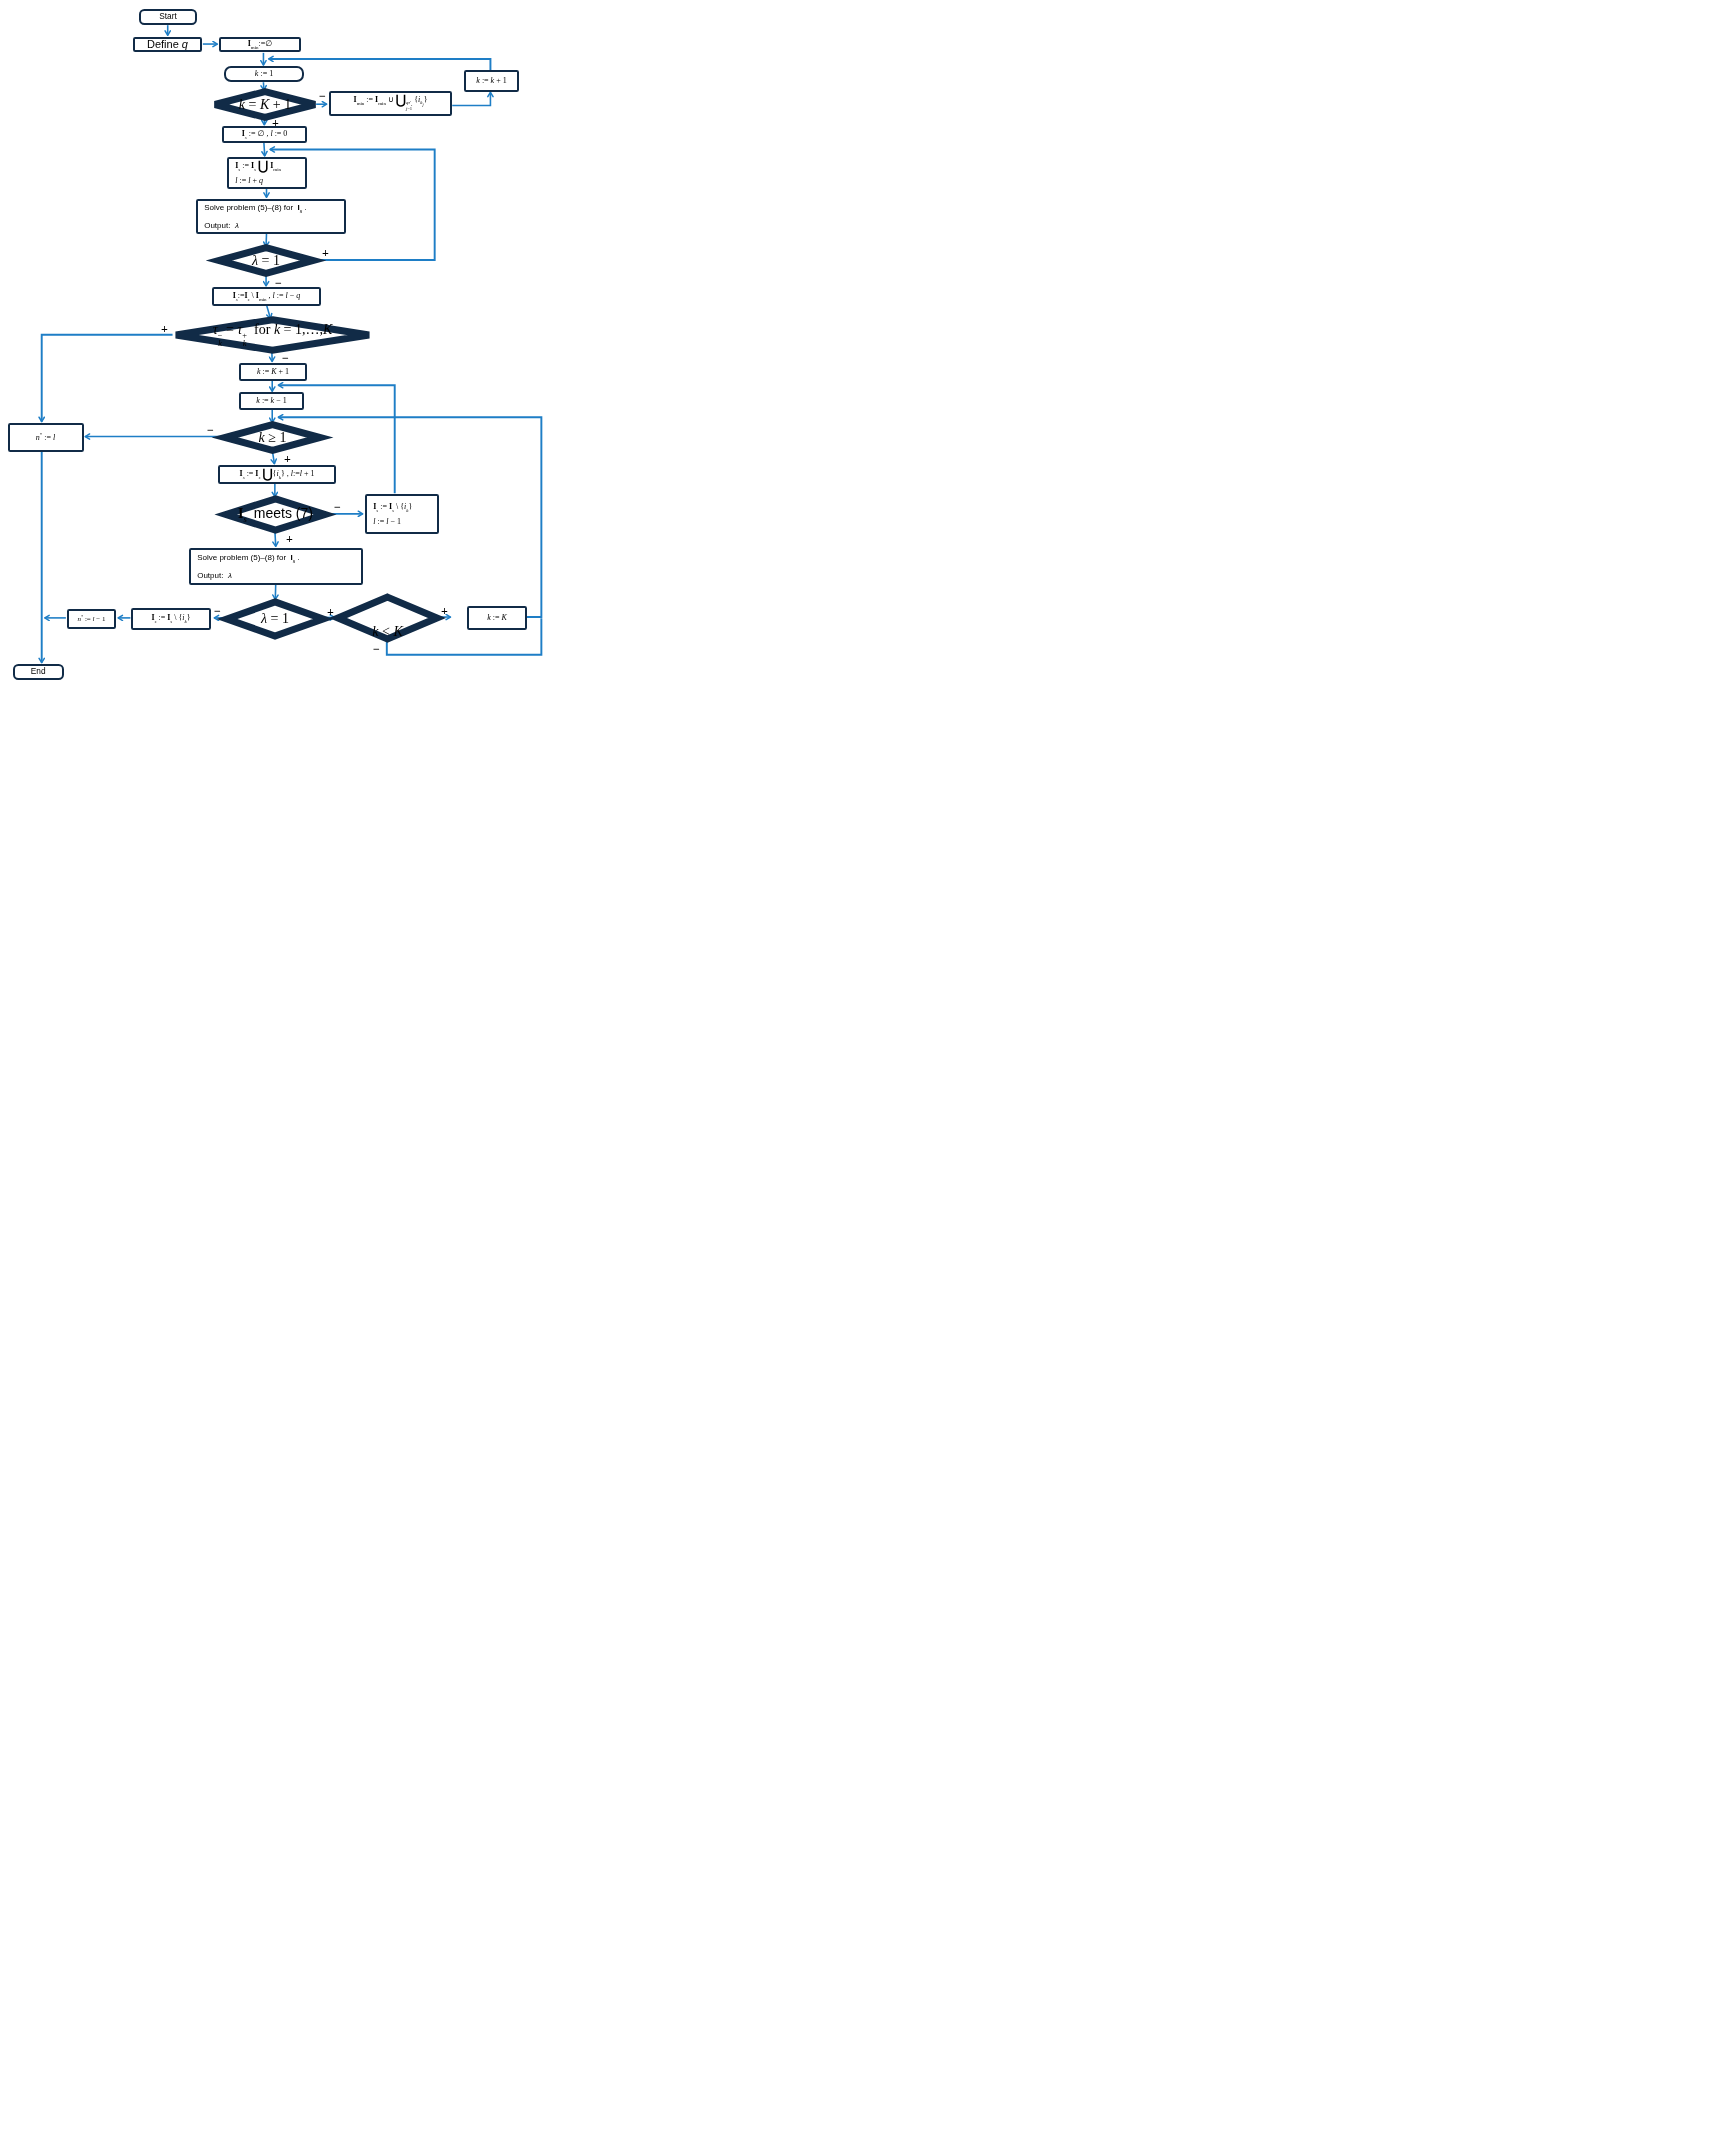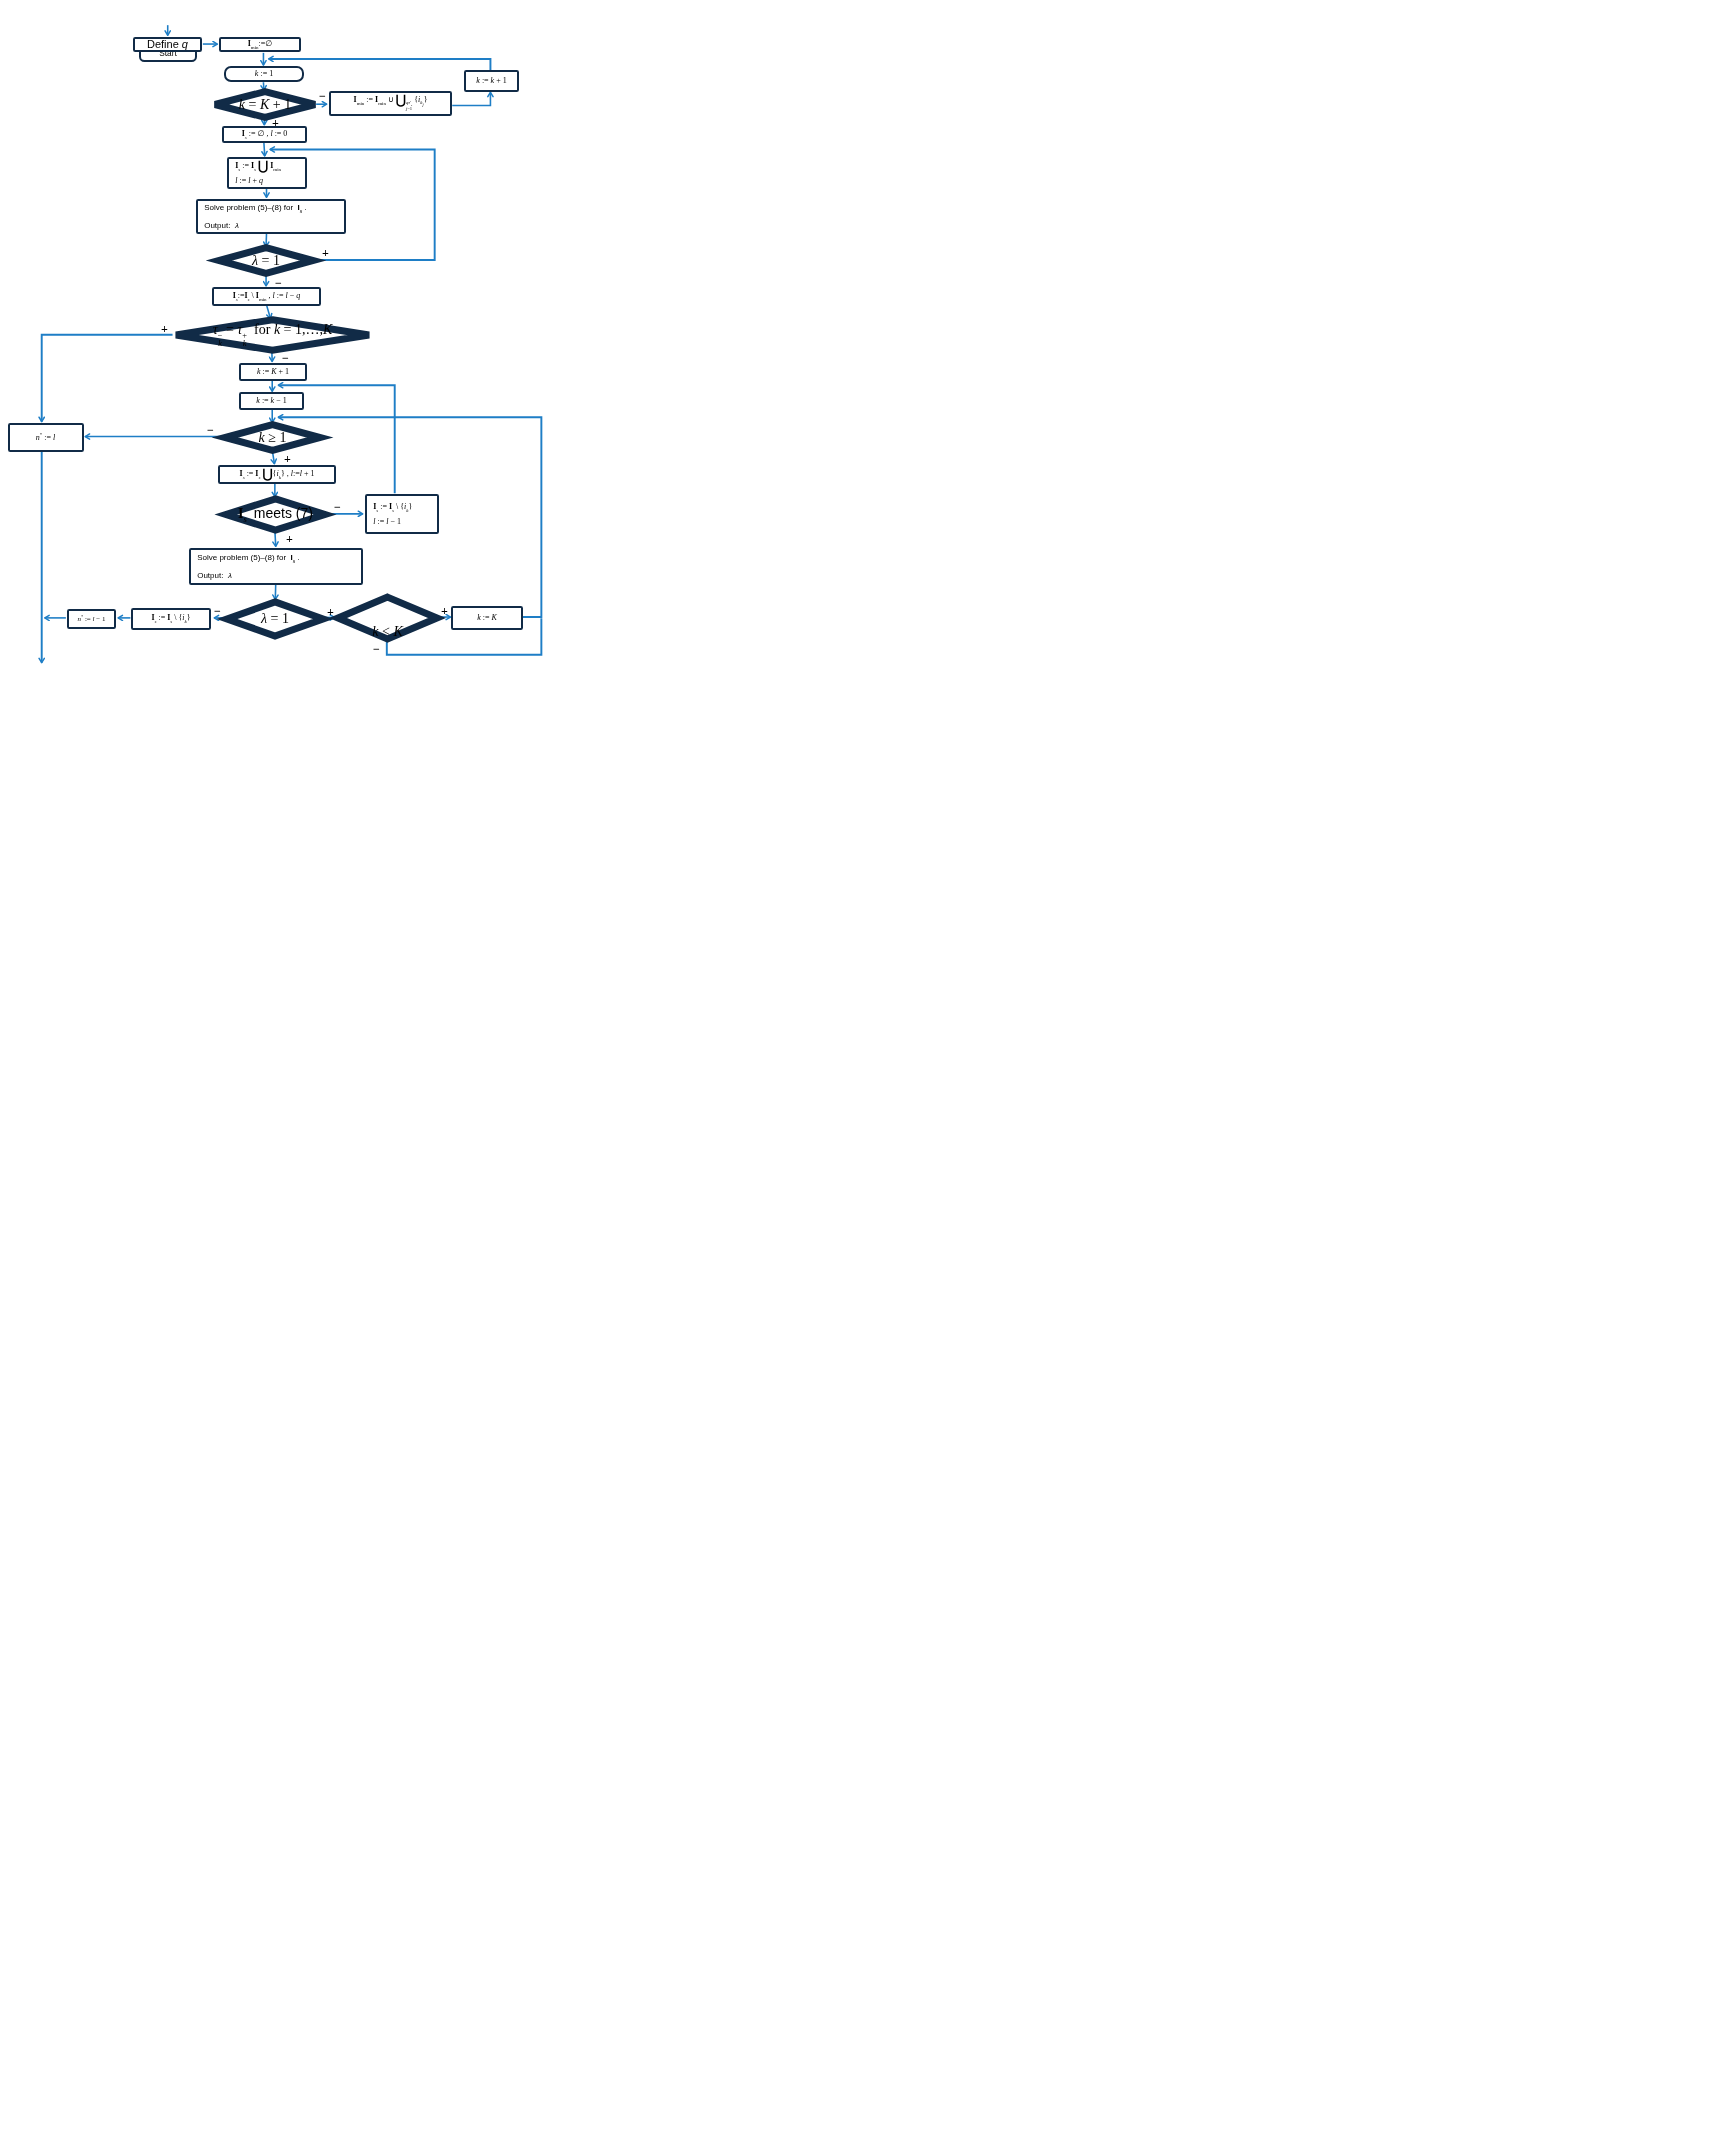--- a/index.html
+++ b/index.html
@@ -11,21 +11,21 @@
   #edges { position:absolute; left:0; top:0; width:562px; height:694px; z-index:1; }
   .edge { fill:none; stroke:var(--arrow); stroke-width:3.6px; }
   .edge.thick { stroke-width:4.4px; }
   .arrowhead { stroke:var(--arrow); fill:none; stroke-width:3.4px; stroke-linecap:round; stroke-linejoin:round; }
   .node {
     position:absolute; box-sizing:border-box; z-index:2;
     background:#fff; border:2.6px solid var(--navy); border-radius:2.2px;
     display:flex; align-items:center; justify-content:center; text-align:center;
     font-size:8px; line-height:1.15; padding:0.9px 2.6px;
   }
-  .node.terminal { border-radius:5.3px; font-family:"Liberation Sans", sans-serif; font-size:8.3px;margin-top:37px; }
+  .node.terminal { border-radius:5.3px; font-family:"Liberation Sans", sans-serif; font-size:8.3px; }
   .node.multiline { flex-direction:column; align-items:flex-start; justify-content:center; text-align:left; padding-left:6.2px; gap:4.4px; }
   .node.solve { font-family:"Liberation Sans", sans-serif; font-size:8px; gap:6.2px; }
   .sans { font-family:"Liberation Sans", sans-serif; }
   .diamond { position:absolute; z-index:2; display:flex; align-items:center; justify-content:center; text-align:center; font-size:14px; }
   .diamond > svg { position:absolute; left:0; top:0; width:100%; height:100%; overflow:visible; z-index:1; }
   .diamond .lbl { position:relative; z-index:2; padding:0 11.4px; }
   .dshape { fill:#fff; stroke:var(--navy); stroke-width:7px; stroke-linejoin:miter; vector-effect:non-scaling-stroke; }
   sub { font-size:0.62em; }
   sup { font-size:0.62em; }
   sub sub { font-size:0.8em; }
@@ -219,21 +219,21 @@
     <span class="lbl"><i>λ</i> = 1</span>
   </div>
 
   <div class="diamond" style="left:337px; top:596px; width:101px; height:44px;align-items:flex-end;">
     <svg viewBox="0 0 100 40" preserveAspectRatio="none">
         <polygon class="dshape" points="50,1 99,20 50,39 1,20"></polygon>
       </svg>
     <span class="lbl"><i>k</i> &lt; <i>K</i></span>
   </div>
 
-  <div class="node" style="left:451px; top:606px; width:72px; height:24px;">
+  <div class="node" style="left:467px; top:606px; width:60px; height:24px;">
       <span><i>k</i> := <i>K</i></span>
     </div>
 
   <div class="node" style="left:131px; top:608px; width:80px; height:22px;">
       <span><b>I</b><sub><i>s</i></sub> := <b>I</b><sub><i>s</i></sub> \ {<i>i</i><sub><i>k</i></sub>}</span>
     </div>
 
   <div class="node" style="left:67px; top:609px; width:49px; height:20px; font-size:7px;">
       <span><i>n</i><sup>*</sup> := <i>l</i> − 1</span>
     </div>

